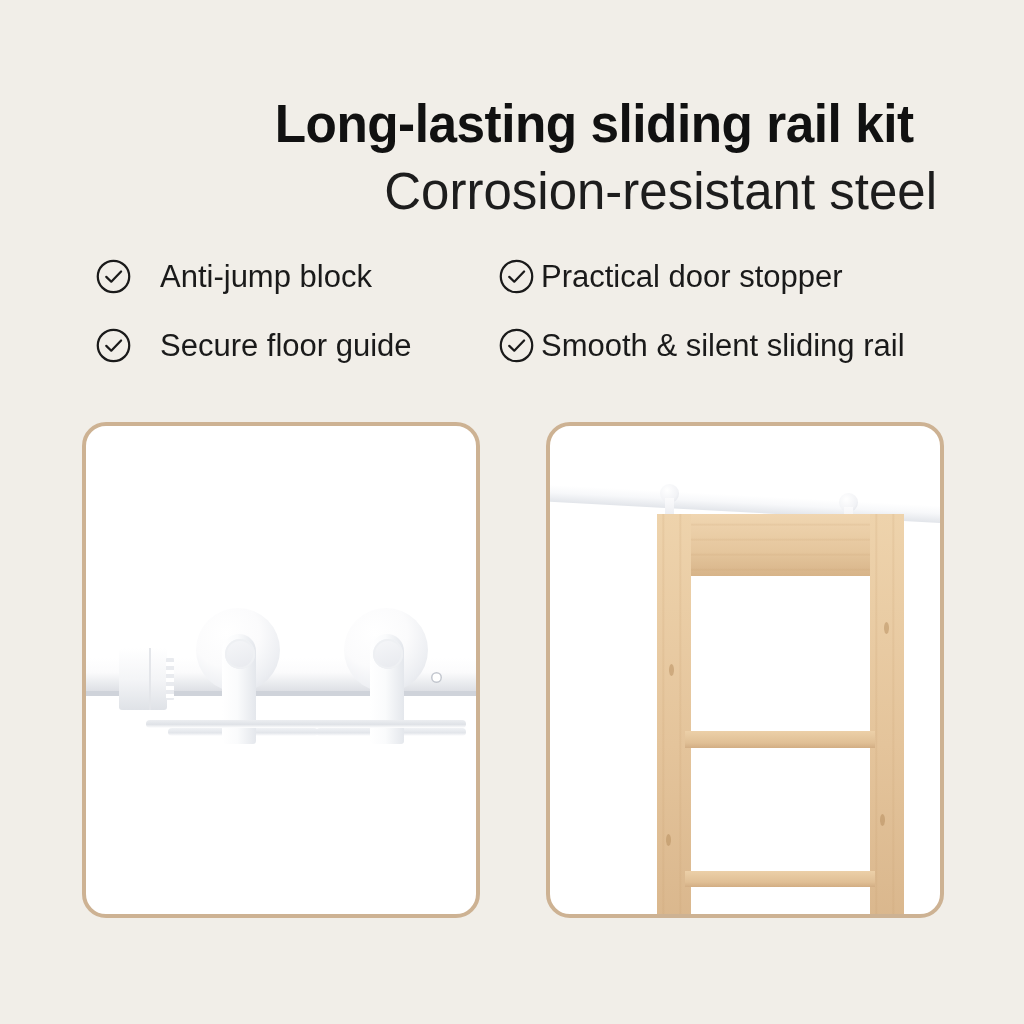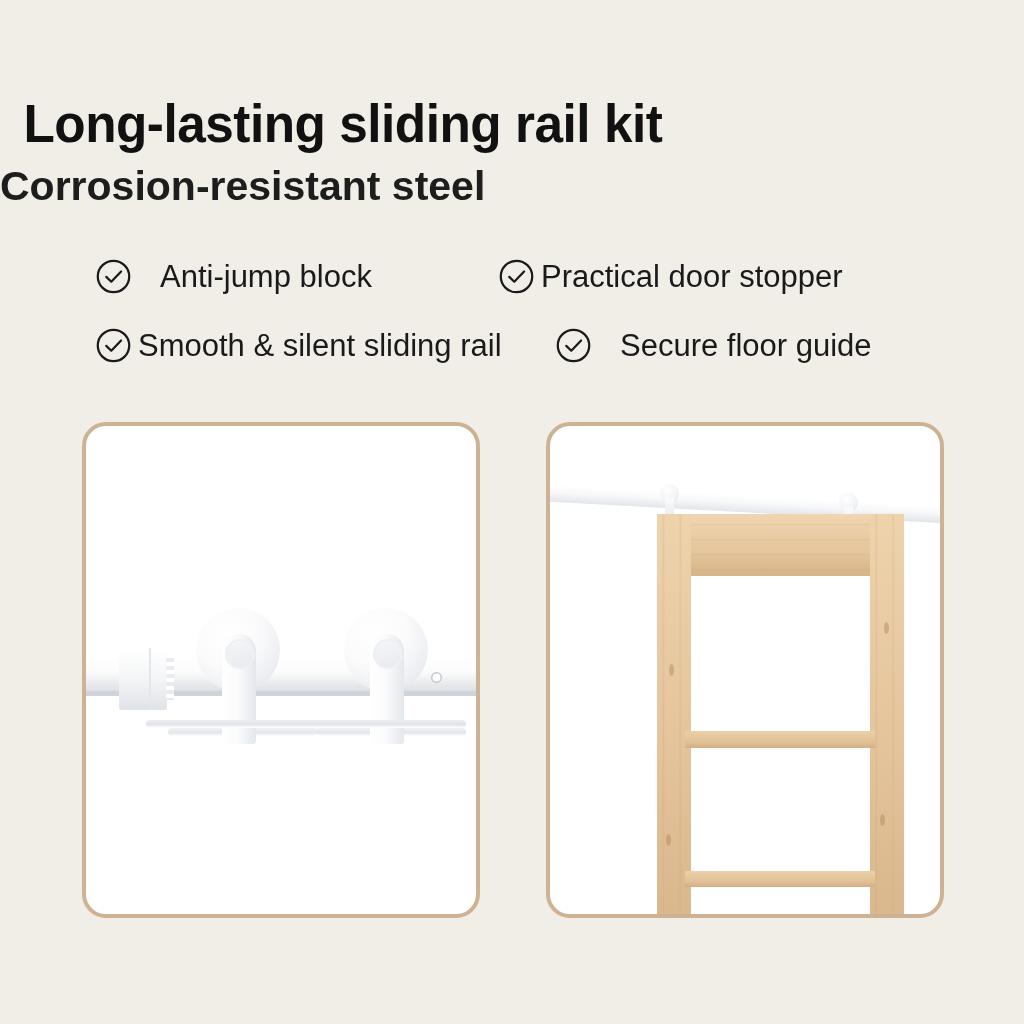--- a/index.html
+++ b/index.html
@@ -14,37 +14,37 @@
     overflow: hidden;
     position: relative;
   }
 
   
   .header {
     position: absolute;
     left: 0;
     top: 0;
     width: 937px;
-    text-align: left;
+    text-align: right;
   }
   .title {
     margin: 0;
     padding-top: 94px;
     font-size: 54px;
     font-weight: 700;
     letter-spacing: -0.5px;
     color: #111111;
     line-height: 1.08;
     transform: scaleX(0.95);
   }
   .subtitle {
     margin: 0;
     padding-top: 12px;
-    font-size: 41px;
-    font-weight: 700;
+    font-size: 51px;
+    font-weight: 400;
     color: #1d1d1d;
     line-height: 1.1;
   }
 
   
   .features {
     position: absolute;
     left: 95px;
     top: 258px;
     width: 870px;
@@ -310,33 +310,33 @@
     <div class="feature-col right">
       <svg class="check-icon" viewBox="0 0 40 40">
         <circle cx="20" cy="20" r="17" fill="none" stroke="#1a1a1a" stroke-width="2.4"></circle>
         <path d="M12.2 20.4 L17.6 25.6 L28.2 14.6" fill="none" stroke="#1a1a1a" stroke-width="2.4" stroke-linecap="round" stroke-linejoin="round"></path>
       </svg>
       <span class="feature-label">Practical door stopper</span>
     </div>
   </div>
 
   <div class="feature-row">
+    <div class="feature-col left">
+      <svg class="check-icon" viewBox="0 0 40 40">
+        <circle cx="20" cy="20" r="17" fill="none" stroke="#1a1a1a" stroke-width="2.4"></circle>
+        <path d="M12.2 20.4 L17.6 25.6 L28.2 14.6" fill="none" stroke="#1a1a1a" stroke-width="2.4" stroke-linecap="round" stroke-linejoin="round"></path>
+      </svg>
+      <span class="feature-label">Secure floor guide</span>
+    </div>
     <div class="feature-col right">
       <svg class="check-icon" viewBox="0 0 40 40">
         <circle cx="20" cy="20" r="17" fill="none" stroke="#1a1a1a" stroke-width="2.4"></circle>
         <path d="M12.2 20.4 L17.6 25.6 L28.2 14.6" fill="none" stroke="#1a1a1a" stroke-width="2.4" stroke-linecap="round" stroke-linejoin="round"></path>
       </svg>
       <span class="feature-label">Smooth &amp; silent sliding rail</span>
-    </div>
-    <div class="feature-col left">
-      <svg class="check-icon" viewBox="0 0 40 40">
-        <circle cx="20" cy="20" r="17" fill="none" stroke="#1a1a1a" stroke-width="2.4"></circle>
-        <path d="M12.2 20.4 L17.6 25.6 L28.2 14.6" fill="none" stroke="#1a1a1a" stroke-width="2.4" stroke-linecap="round" stroke-linejoin="round"></path>
-      </svg>
-      <span class="feature-label">Secure floor guide</span>
     </div>
   </div>
 
 </div>
 
 <div class="panel panel-left">
   <div class="panel-stage">
 
     <div class="rail-bar"></div>
     <div class="rail-hole"></div>

